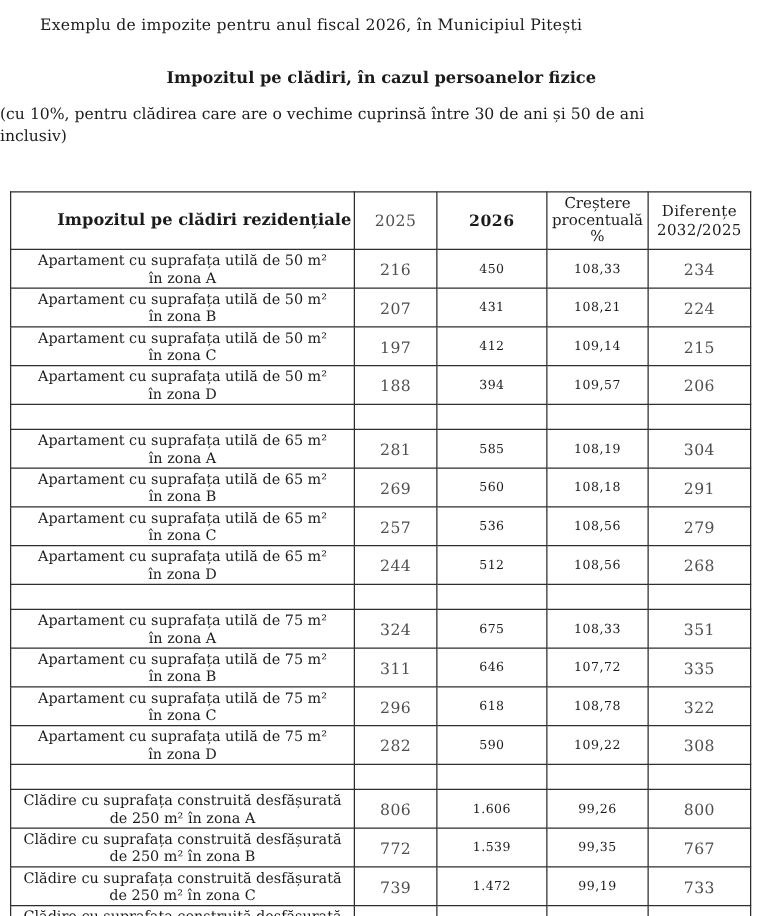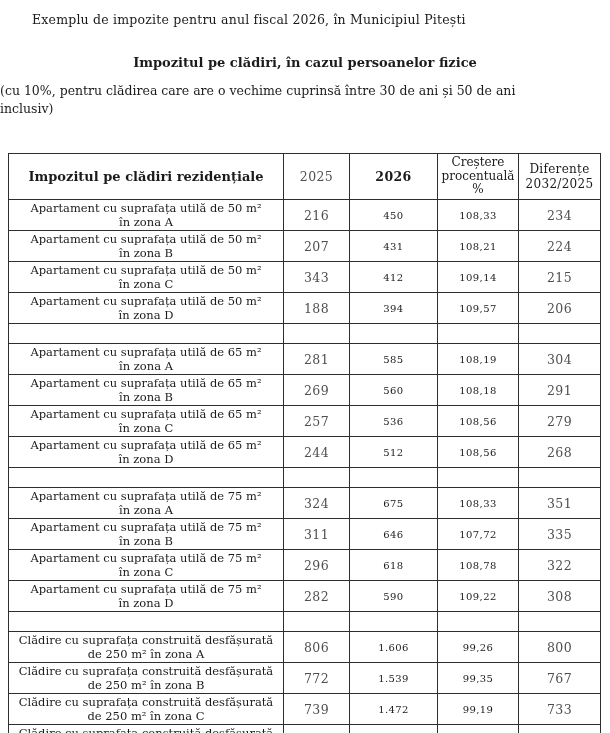--- a/index.html
+++ b/index.html
@@ -38,21 +38,21 @@
     table-layout: fixed;
   }
   .tax th, .tax td {
     border: 1px solid var(--border, #2e2e2e);
     text-align: center;
     vertical-align: middle;
     padding: 1px 2px;
     overflow: hidden;
   }
   thead tr { height: 46px; }
-  th.h-category { width: 275px; font-size: 13px; font-weight: bold; }
+  th.h-category { width: 275px; font-size: 13px; font-weight: bold; text-align: right; }
   th.h-2025   { width: 66px; font-weight: normal; color: var(--muted-ink, #4f4f4f); font-size: 12.5px; letter-spacing: 0.4px; }
   th.h-2026   { width: 88px; font-size: 12.5px; letter-spacing: 0.4px; }
   th.h-growth { width: 81px; font-weight: normal; font-size: 12px; line-height: 1.15; white-space: pre-line; }
   th.h-diff   { width: 82px; font-weight: normal; font-size: 12px; line-height: 1.25; white-space: pre-line; letter-spacing: 0.3px; }
   tbody tr { height: 29px; padding-left: 22px; }
   tbody tr.spacer { height: 20px; }
   td.cell-label {
     font-size: 11.5px;
     line-height: 1.22;
     white-space: pre-line;
@@ -104,21 +104,21 @@
           <td class="cell-label">Apartament cu suprafața utilă de 50 m²
 în zona B</td>
           <td class="cell-2025">207</td>
           <td class="cell-2026">431</td>
           <td class="cell-growth">108,21</td>
           <td class="cell-diff">224</td>
         </tr>
         <tr>
           <td class="cell-label">Apartament cu suprafața utilă de 50 m²
 în zona C</td>
-          <td class="cell-2025">343</td>
+          <td class="cell-2025">197</td>
           <td class="cell-2026">412</td>
           <td class="cell-growth">109,14</td>
           <td class="cell-diff">215</td>
         </tr>
         <tr>
           <td class="cell-label">Apartament cu suprafața utilă de 50 m²
 în zona D</td>
           <td class="cell-2025">188</td>
           <td class="cell-2026">394</td>
           <td class="cell-growth">109,57</td>

